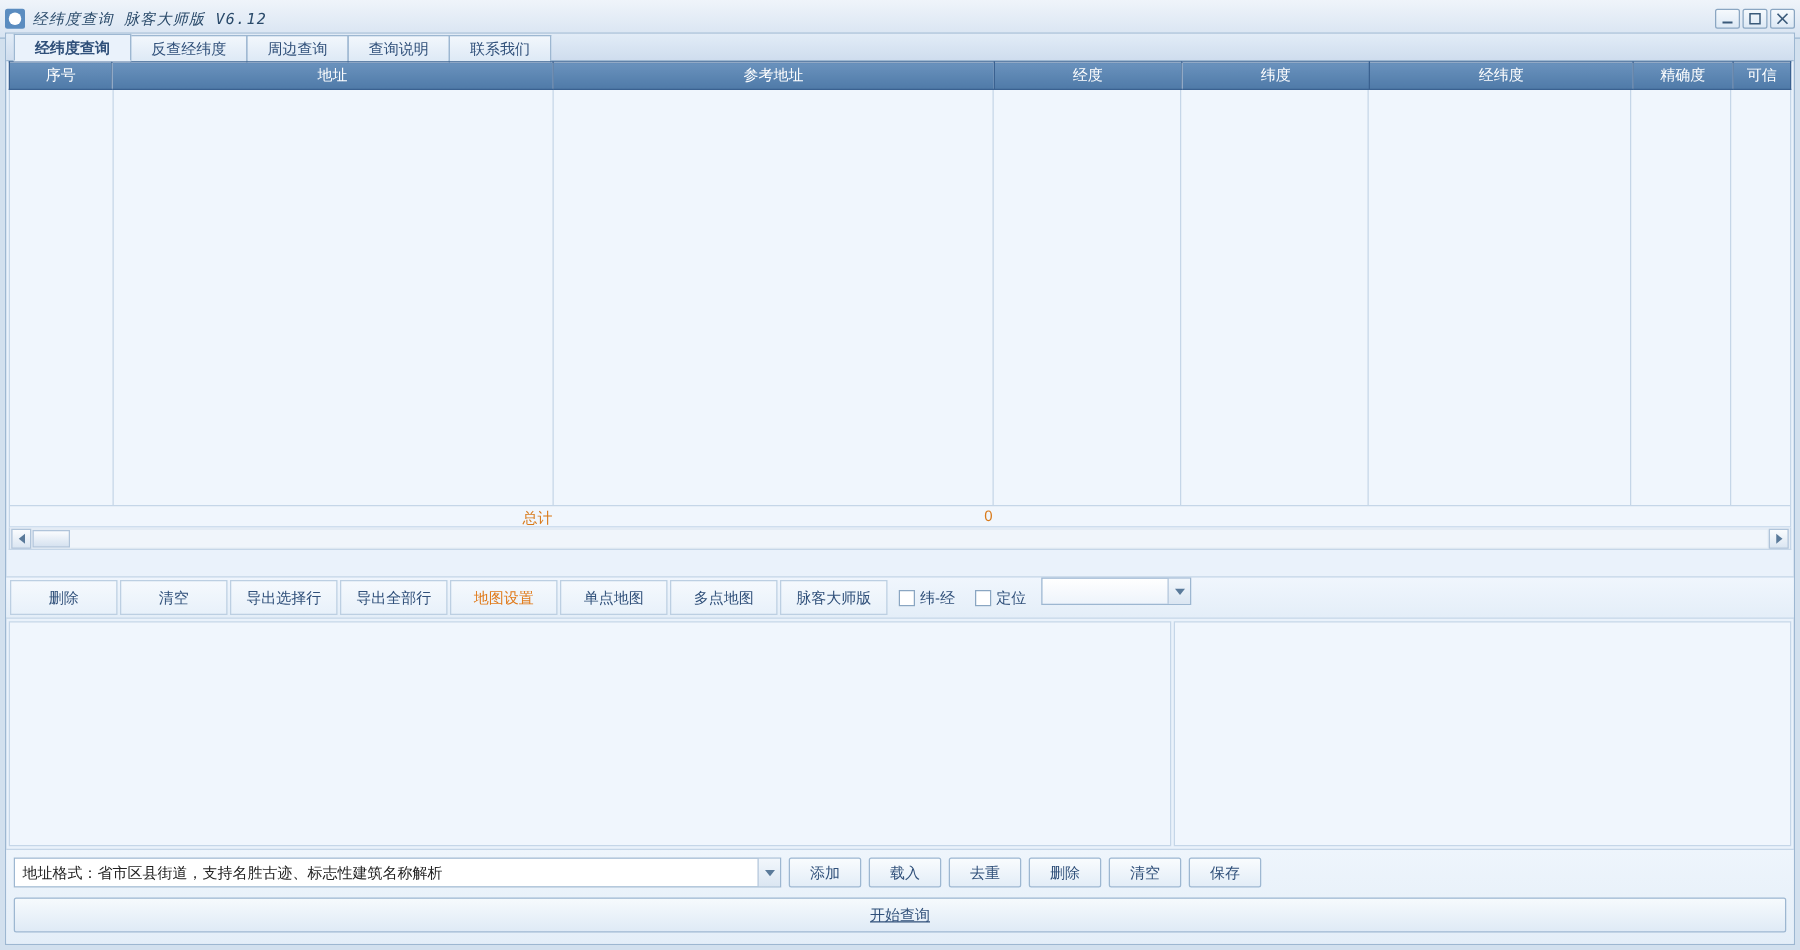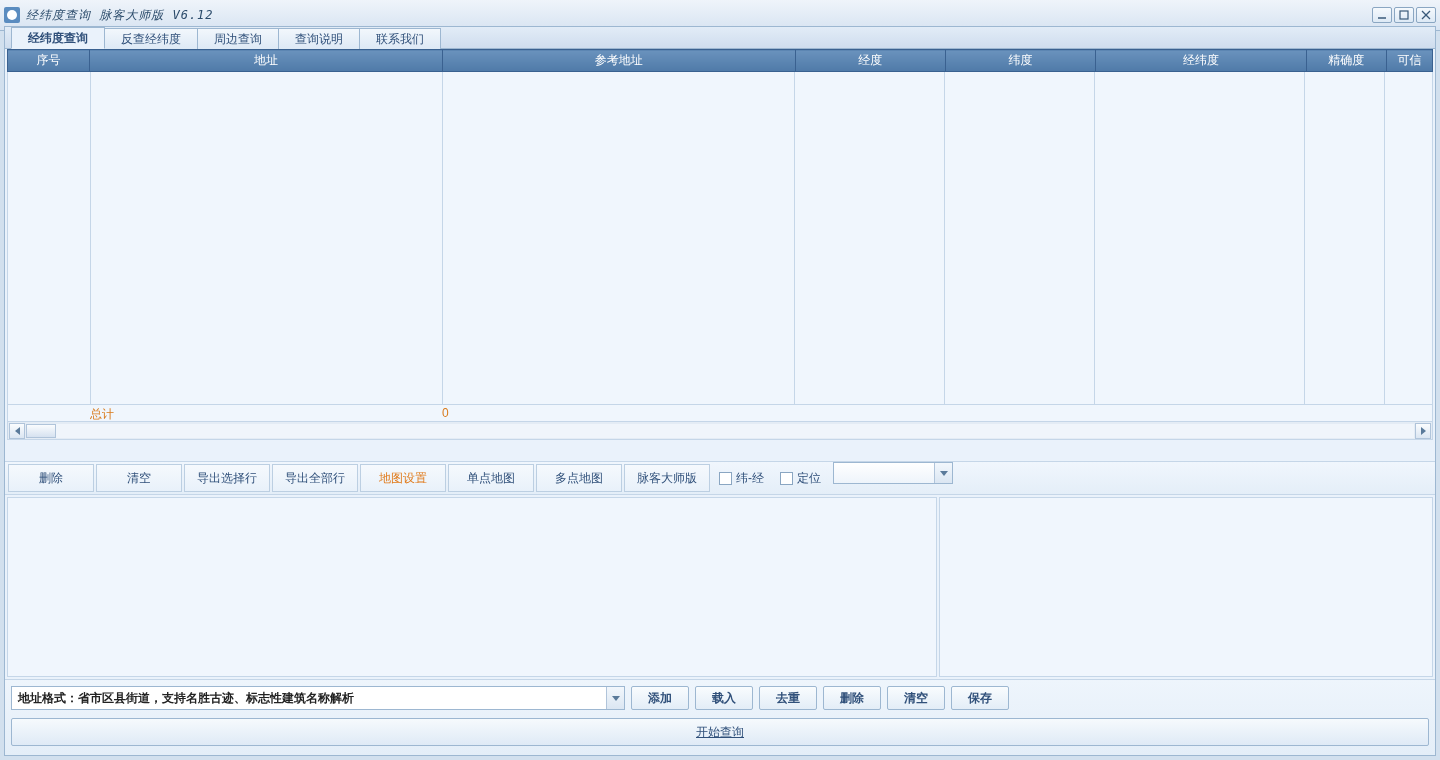--- a/index.html
+++ b/index.html
@@ -106,21 +106,21 @@
   }
   .grid-body .vline { position:absolute; top:0; bottom:0; width:1px; background:#c5d6e8;}
   .foot-row {
     position:relative;
     height:18px;
     border:1px solid #c5d6e8;
     border-top:1px solid #c5d6e8;
     background:#f0f6fd;
     color:#d97a1a;
   }
-  .foot-row .lbl { position:absolute; text-align:left; top:1px;}
+  .foot-row .lbl { position:absolute; text-align:right; top:1px;}
   .hscroll {
     height:18px;
     background:#e4ecf5;
     border:1px solid #c5d6e8;
     border-top:none;
     display:flex; align-items:center;
     position:relative;
   }
   .hsc-btn { width:16px; height:16px; background:linear-gradient(#fafcfe,#dbe6f2); border:1px solid #b0c4da; margin:0 1px; display:flex;align-items:center;justify-content:center;}
   .hsc-track { flex:1; height:14px; background:#f0f5fb; position:relative;}
@@ -167,21 +167,21 @@
 
   
   .bottom {
     position:absolute;
     left:0; right:0; bottom:0;
     height:76px;
     border-top:1px solid #c5d6e8;
     background:linear-gradient(#eef5fc,#e4eef8);
     padding:6px;
   }
-  .input-row { display:flex; align-items:flex-start; gap:6px;font-weight:bold;}
+  .input-row { display:flex; align-items:flex-start; gap:6px;}
   .addr-combo {
     flex:0 0 614px;
     height:24px;
     border:1px solid #9db7d1;
     background:#fff;
     display:flex; align-items:center;
     position:relative;
   }
   .addr-combo .ph { padding:0 6px; color:#222;}
   .addr-combo .arrow { position:absolute; right:0; top:0; bottom:0; width:18px; border-left:1px solid #b0c4da; background:linear-gradient(#f2f7fc,#dbe6f2); display:flex; align-items:center; justify-content:center;}

